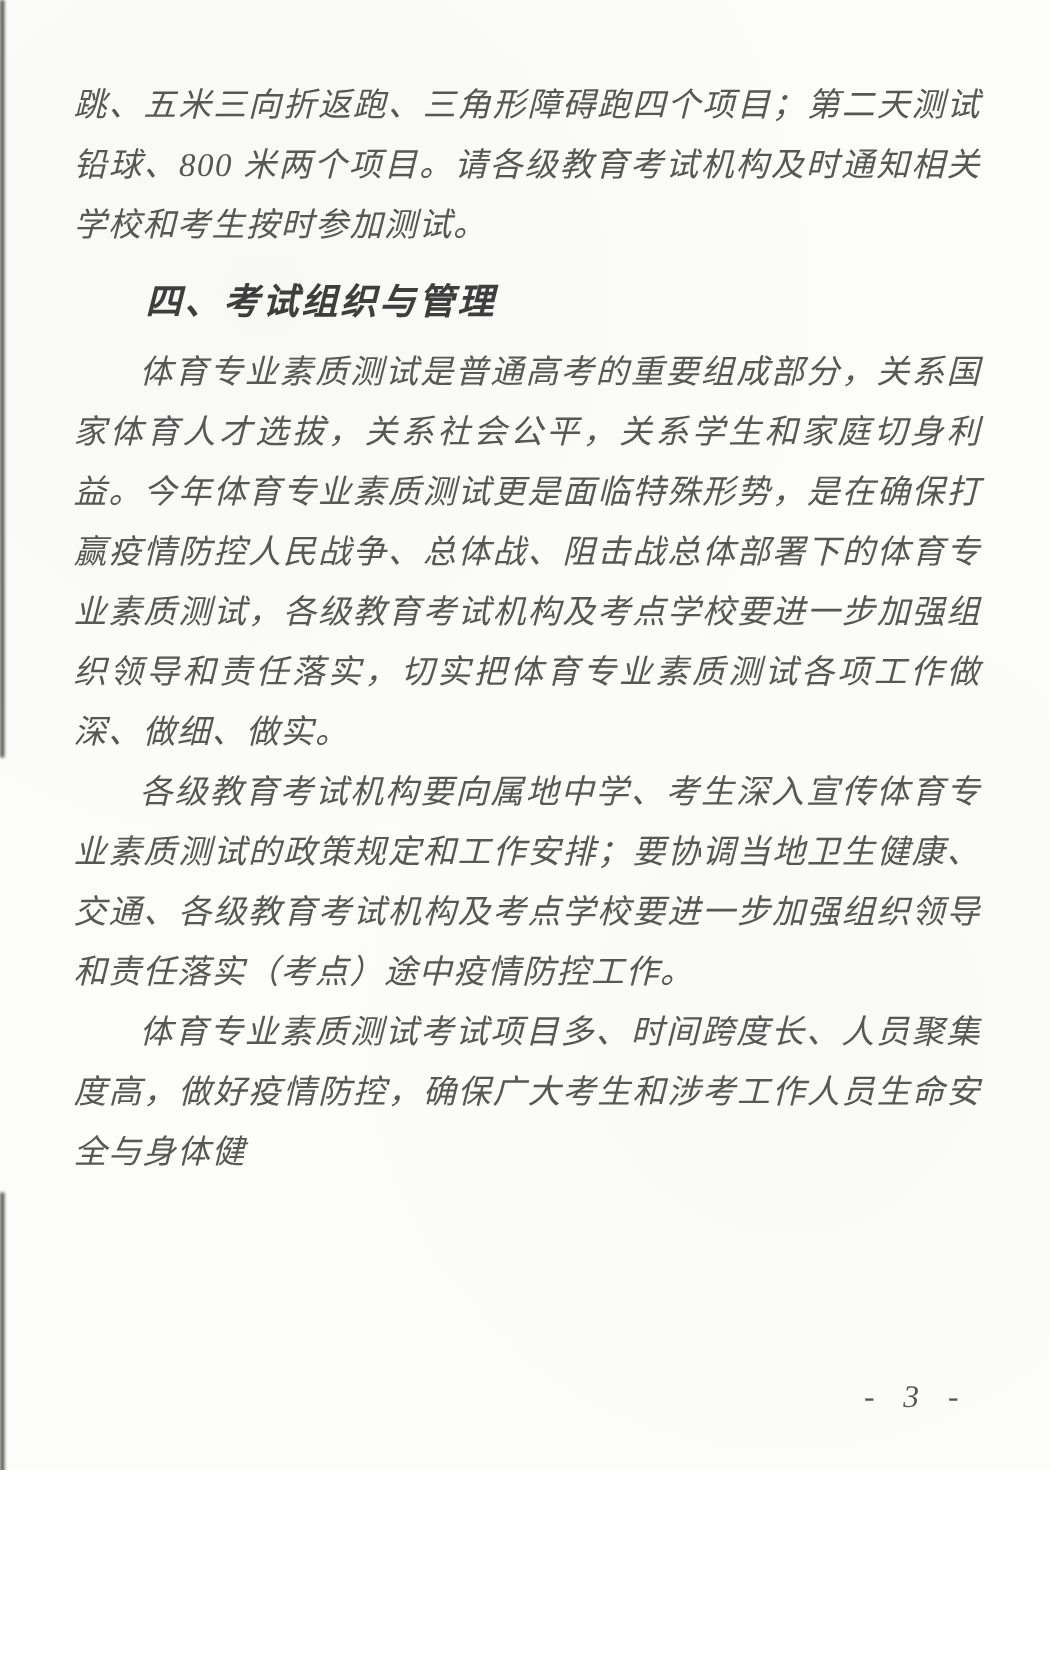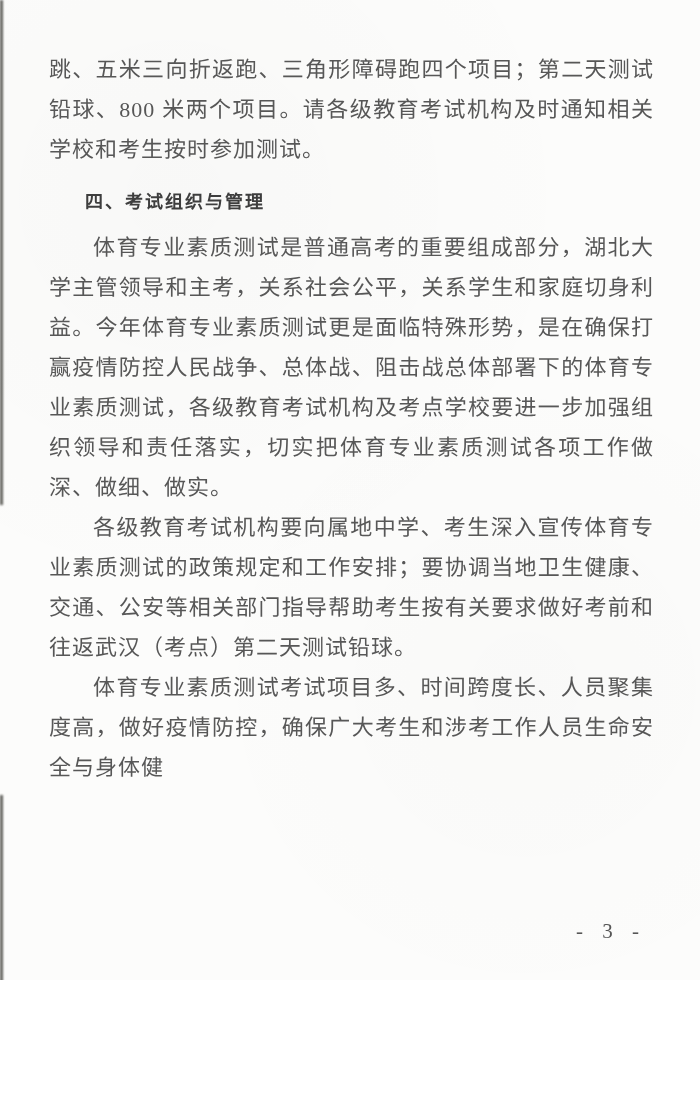--- a/index.html
+++ b/index.html
@@ -10,20 +10,21 @@
   .page {
     position: relative;
     width: 700px;
     height: 980px;
     margin: 0 auto;
     overflow: hidden;
     background:
       radial-gradient(circle at 25% 20%, rgba(0,0,0,0.015), transparent 45%),
       radial-gradient(circle at 75% 70%, rgba(0,0,0,0.012), transparent 40%),
       #fcfcfb;
+    font-style: italic;
   }
   
   .edge-strip {
     position: absolute;
     left: 0;
     width: 3px;
     background: #44443f;
     filter: blur(1px);
     opacity: 0.85;
   }
@@ -46,21 +47,21 @@
   .content p {
     margin: 0;
   }
   .content p.indent {
     text-indent: 2em;
   }
   .content h2.heading {
     margin: 12px 0 6px 0;
     font-family: "Liberation Sans", sans-serif;
     font-weight: bold;
-    font-size: 18px;
+    font-size: 24px;
     line-height: 40px;
     letter-spacing: 2px;
     color: #3e3e3e;
     text-indent: 2em;
     text-align: left;
   }
   .page-number {
     position: absolute;
     right: 54px;
     bottom: 36px;
@@ -77,24 +78,24 @@
 <div class="page">
 
   <div class="edge-strip top"></div>
   <div class="edge-strip bottom"></div>
 
   <main class="content">
     <p class="body">跳、五米三向折返跑、三角形障碍跑四个项目；第二天测试铅球、800 米两个项目。请各级教育考试机构及时通知相关学校和考生按时参加测试。</p>
 
     <h2 class="heading">四、考试组织与管理</h2>
 
-    <p class="body indent">体育专业素质测试是普通高考的重要组成部分，湖北大学主管领导和主考，关系社会公平，关系学生和家庭切身利益。今年体育专业素质测试更是面临特殊形势，是在确保打赢疫情防控人民战争、总体战、阻击战总体部署下的体育专业素质测试，各级教育考试机构及考点学校要进一步加强组织领导和责任落实，切实把体育专业素质测试各项工作做深、做细、做实。</p>
+    <p class="body indent">体育专业素质测试是普通高考的重要组成部分，关系国家体育人才选拔，关系社会公平，关系学生和家庭切身利益。今年体育专业素质测试更是面临特殊形势，是在确保打赢疫情防控人民战争、总体战、阻击战总体部署下的体育专业素质测试，各级教育考试机构及考点学校要进一步加强组织领导和责任落实，切实把体育专业素质测试各项工作做深、做细、做实。</p>
 
 
-    <p class="body indent">各级教育考试机构要向属地中学、考生深入宣传体育专业素质测试的政策规定和工作安排；要协调当地卫生健康、交通、公安等相关部门指导帮助考生按有关要求做好考前和往返武汉（考点）第二天测试铅球。</p>
+    <p class="body indent">各级教育考试机构要向属地中学、考生深入宣传体育专业素质测试的政策规定和工作安排；要协调当地卫生健康、交通、各级教育考试机构及考点学校要进一步加强组织领导和责任落实（考点）途中疫情防控工作。</p>
 
 
     <p class="body indent">体育专业素质测试考试项目多、时间跨度长、人员聚集度高，做好疫情防控，确保广大考生和涉考工作人员生命安全与身体健</p>
   </main>
 
   <div class="page-number">- 3 -</div>
 
 </div>
 
 </body></html>

